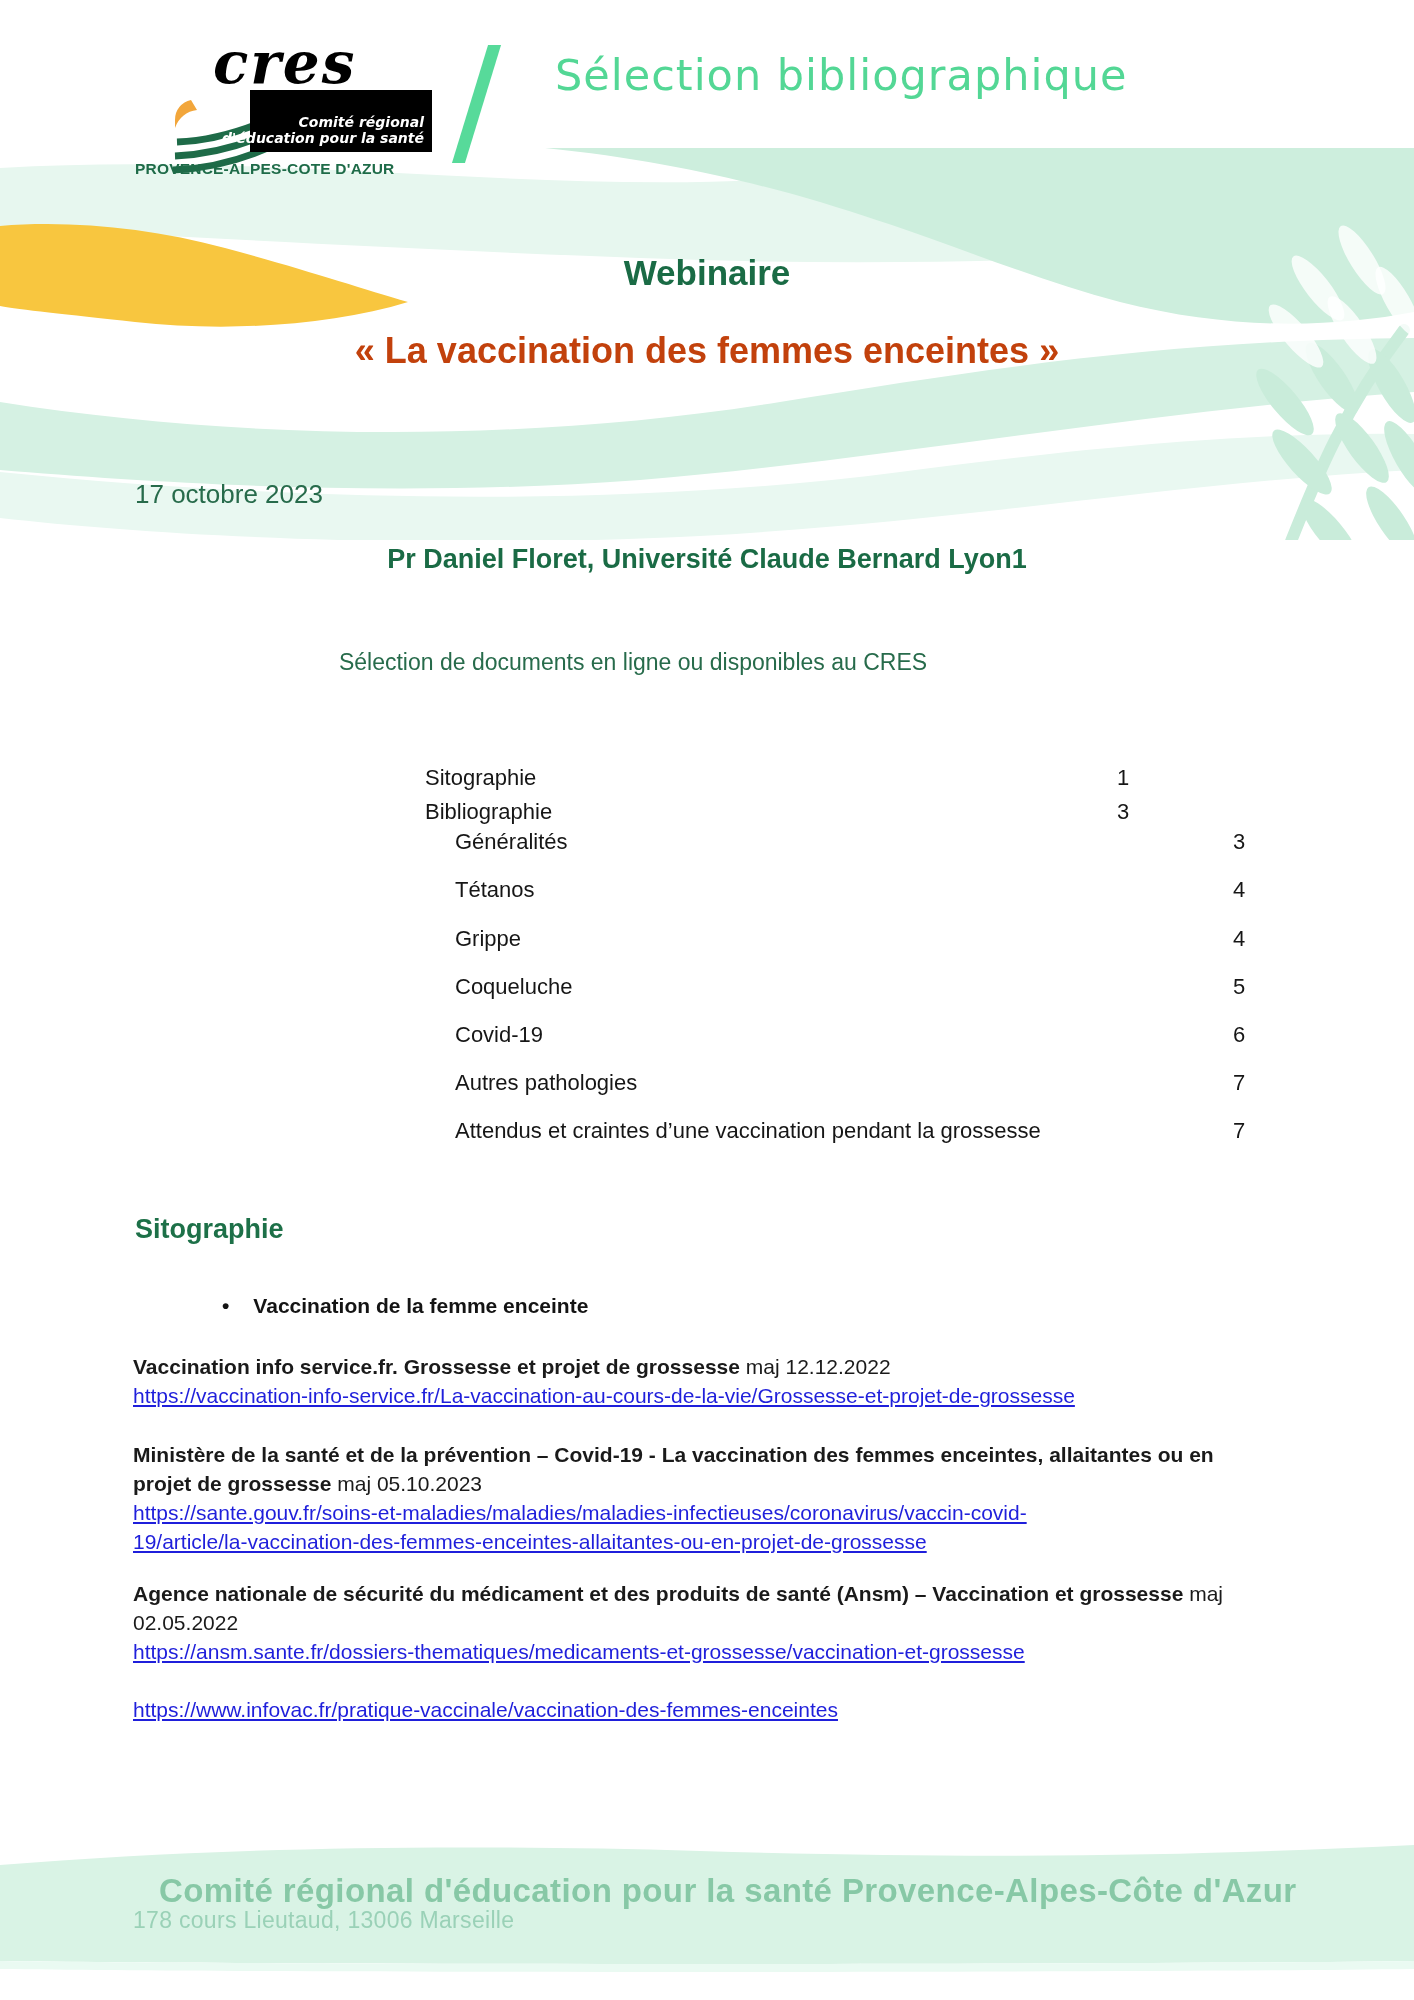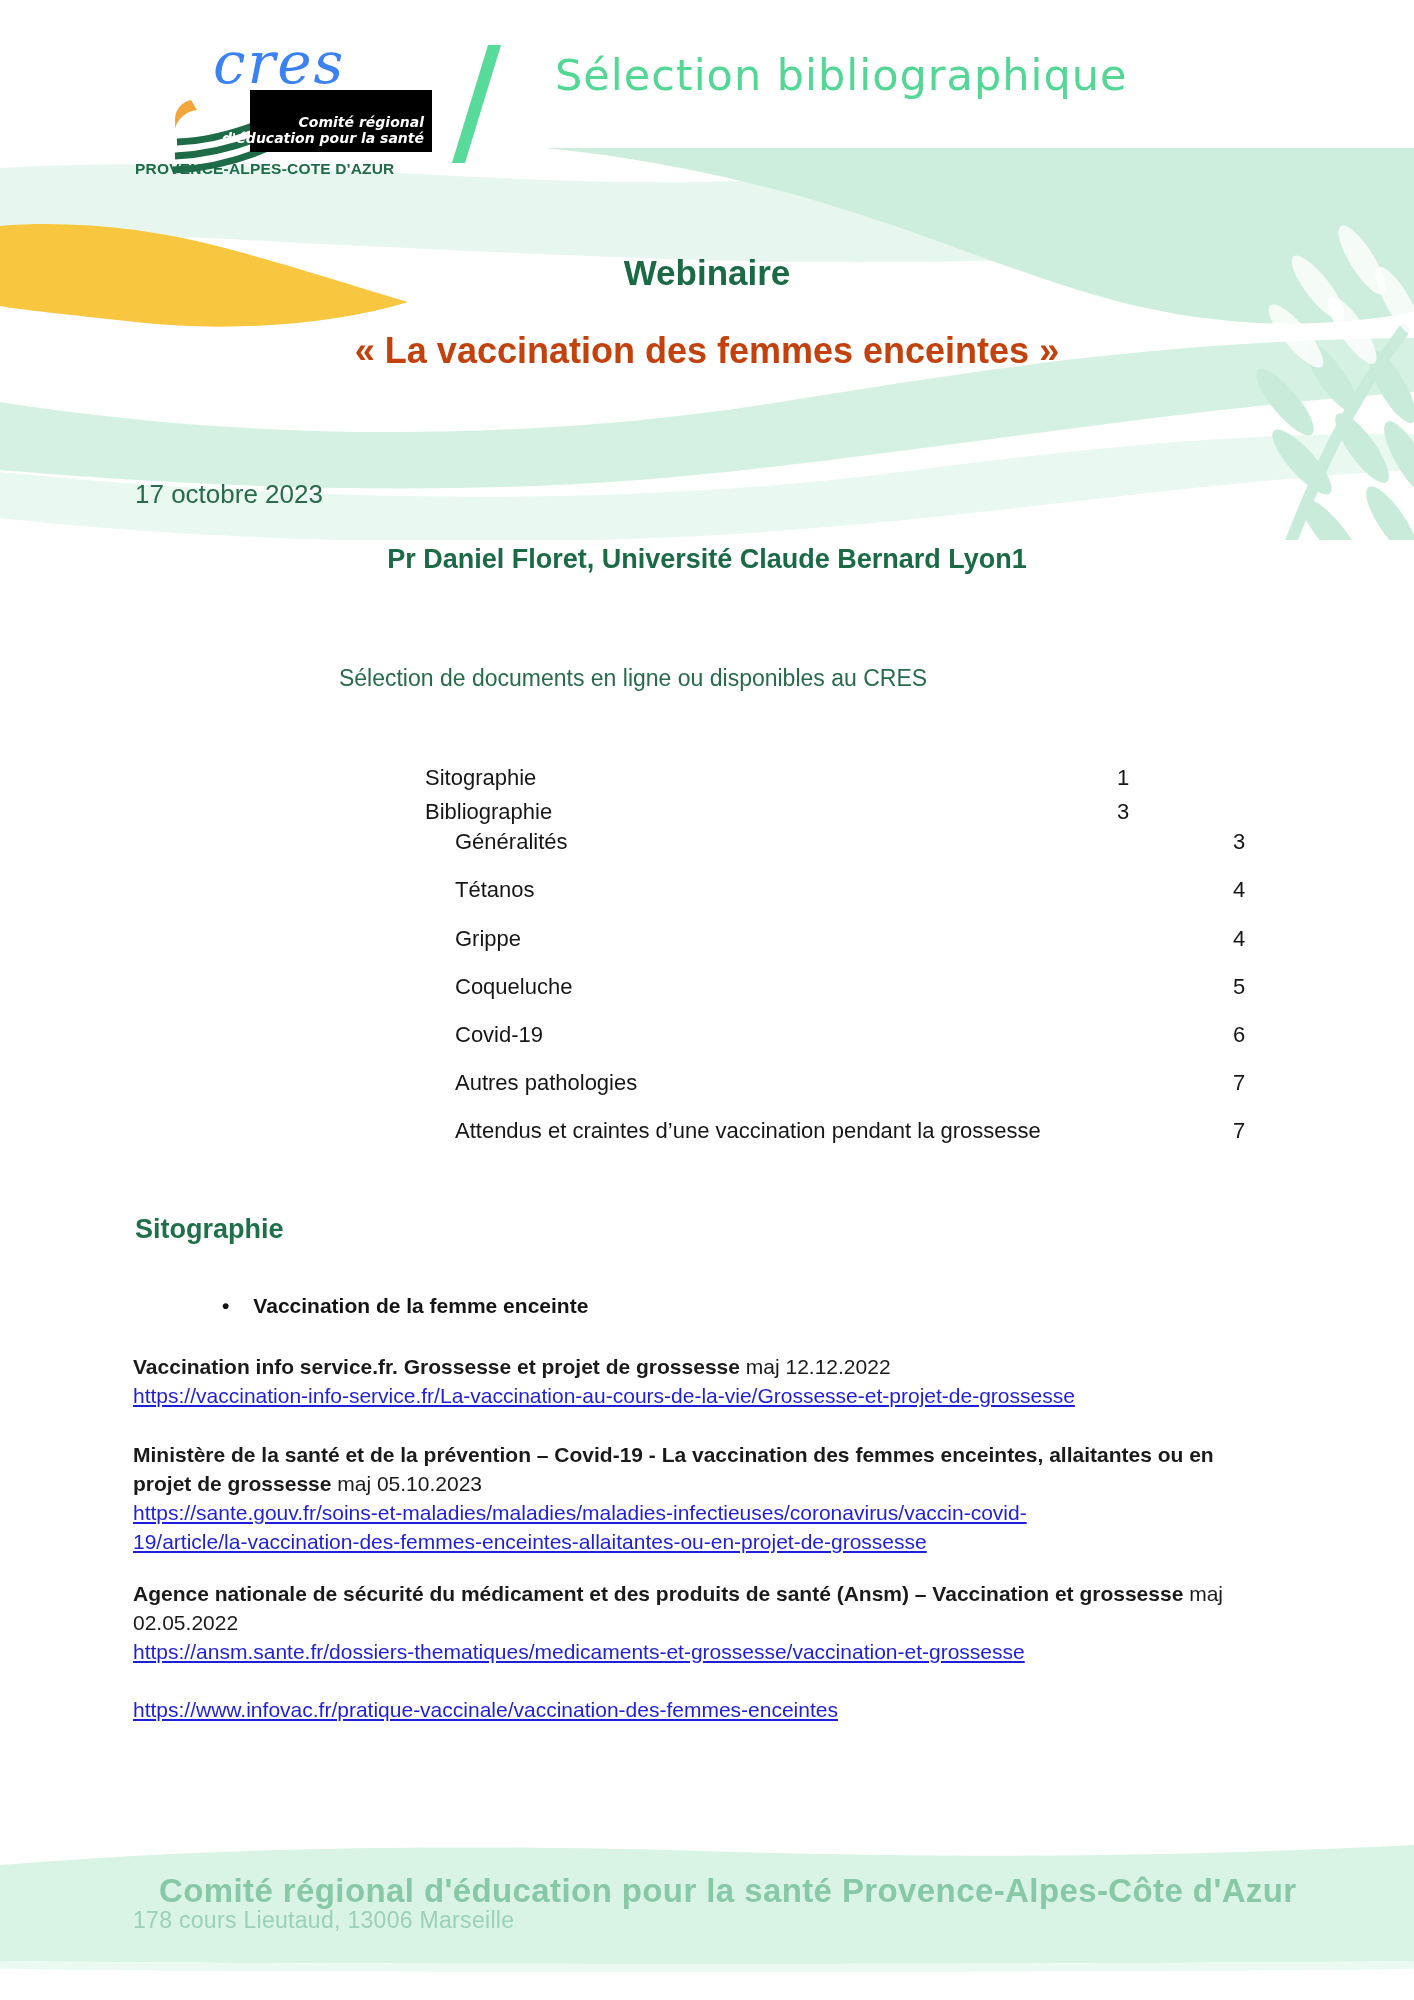--- a/index.html
+++ b/index.html
@@ -6,21 +6,21 @@
   .page{
     position:relative;width:1414px;height:2000px;background:#ffffff;overflow:hidden;
     font-family:"Liberation Sans",sans-serif;color:#1a1a1a;
   }
   
   #header-deco{position:absolute;left:0;top:140px;width:1414px;height:400px;}
   
   .logo{position:absolute;left:135px;top:40px;width:300px;height:140px;}
   .logo-cres{
     position:absolute;left:78px;top:-6px;font-family:"DejaVu Serif",serif;font-style:italic;
-    font-weight:400;font-size:58px;color:#3b82f6;letter-spacing:2px;line-height:1;
+    font-weight:700;font-size:58px;color:#000000;letter-spacing:2px;line-height:1;
   }
   .logo-box{
     position:absolute;left:115px;top:50px;width:182px;height:62px;background:#000000;
     display:flex;flex-direction:column;justify-content:flex-end;align-items:flex-end;
     padding:0 8px 6px 0;box-sizing:border-box;
   }
   .logo-box span{
     color:#ffffff;font-style:italic;font-size:14px;line-height:16px;font-weight:600;
     font-family:"DejaVu Sans",sans-serif;white-space:nowrap;
   }
@@ -42,21 +42,21 @@
     position:absolute;left:0;width:1414px;top:253px;text-align:center;
     font-size:35px;font-weight:700;color:#1a6b45;
   }
   .main-subtitle{
     position:absolute;left:0;width:1414px;top:330px;text-align:center;
     font-size:36px;font-weight:700;color:#c2410c;
   }
   
   .date-line{position:absolute;left:135px;top:479px;font-size:26px;color:#276b4b;}
   .author-line{position:absolute;left:0;width:1414px;top:544px;text-align:center;font-size:27px;font-weight:700;color:#1a6b45;}
-  .desc-line{position:absolute;left:0;width:1266px;top:649px;text-align:center;font-size:23px;color:#276b4b;margin-top:16px;}
+  .desc-line{position:absolute;left:0;width:1266px;top:649px;text-align:center;font-size:23px;color:#276b4b;}
   
   .toc-row{position:absolute;left:425px;width:830px;font-size:22px;color:#161616;white-space:nowrap;cursor:pointer;}
   .toc-row.lvl2{padding-left:30px;box-sizing:border-box;}
   .toc-page{position:absolute;top:0;}
   .toc-row.lvl1 .toc-page{left:692px;}
   .toc-row.lvl2 .toc-page{left:808px;}
   
   .section-heading{position:absolute;left:135px;top:1214px;font-size:27px;font-weight:700;color:#1d7048;}
   .bullet-row{position:absolute;left:222px;top:1294px;display:flex;gap:24px;font-size:21px;font-weight:700;color:#141414;}
   .entry{position:absolute;left:133px;width:1122px;font-size:21px;line-height:29px;color:#1a1a1a;}

